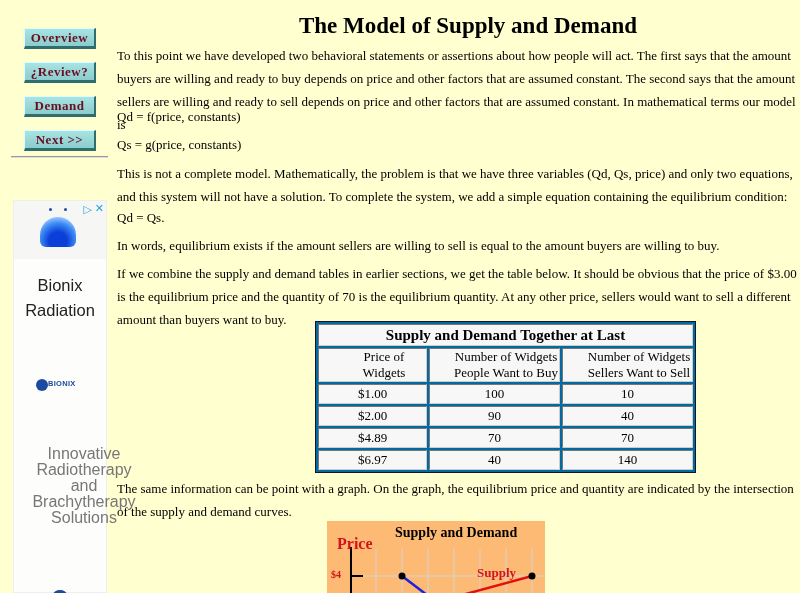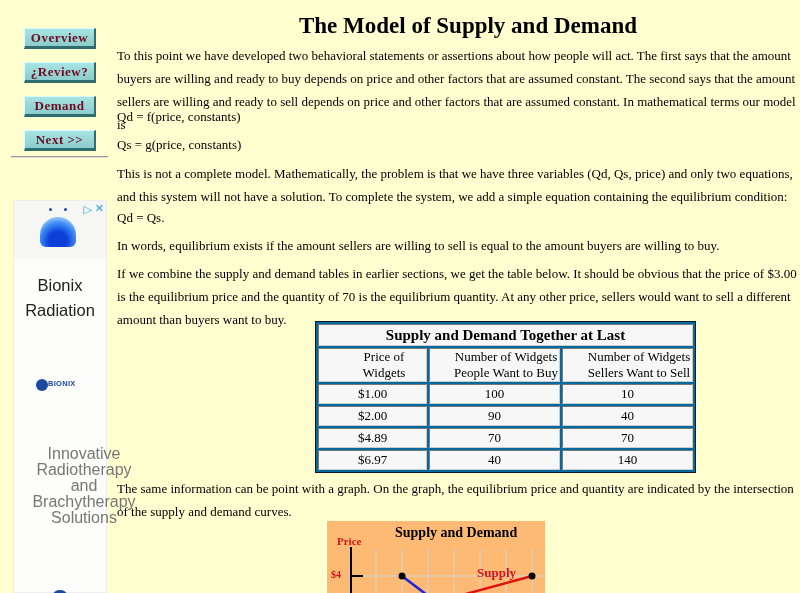--- a/index.html
+++ b/index.html
@@ -56,21 +56,21 @@
     border:1px solid #777; border-right-color:#ccc; border-bottom-color:#ccc;
     text-align:center; padding:0 1px; line-height:16px; background:#f7f7f7;
   }
   table.sd th.title { font-size:15px; font-weight:bold; height:20px; }
   table.sd td.hd { height:32px;padding-left:24px; }
   table.sd td.v { height:18px; }
 
   .chart { position:absolute; left:210px; top:521px; width:218px; height:72px; background:#fdba74; overflow:hidden; }
   .chart svg { position:absolute; left:0; top:0; }
   .chart-title { position:absolute; left:68px; top:4px; font-size:14px; font-weight:bold; }
-  .chart-ylabel { position:absolute; left:10px; top:14px; font-size:11px; font-weight:bold; color:#d4141c; }
+  .chart-ylabel { position:absolute; left:10px; top:14px; font-size:16px; font-weight:bold; color:#d4141c; }
   .chart-tick { position:absolute; left:4px; top:48px; font-size:10px; font-weight:bold; color:#d4141c; }
   .chart-supply { position:absolute; left:150px; top:44px; font-size:13px; font-weight:bold; color:#d4141c; }
 </style>
 </head>
 <body>
 
 <div class="sidebar">
   <div class="nav">
     <div class="nav-btn">Overview</div>
     <div class="nav-btn">¿Review?</div>

